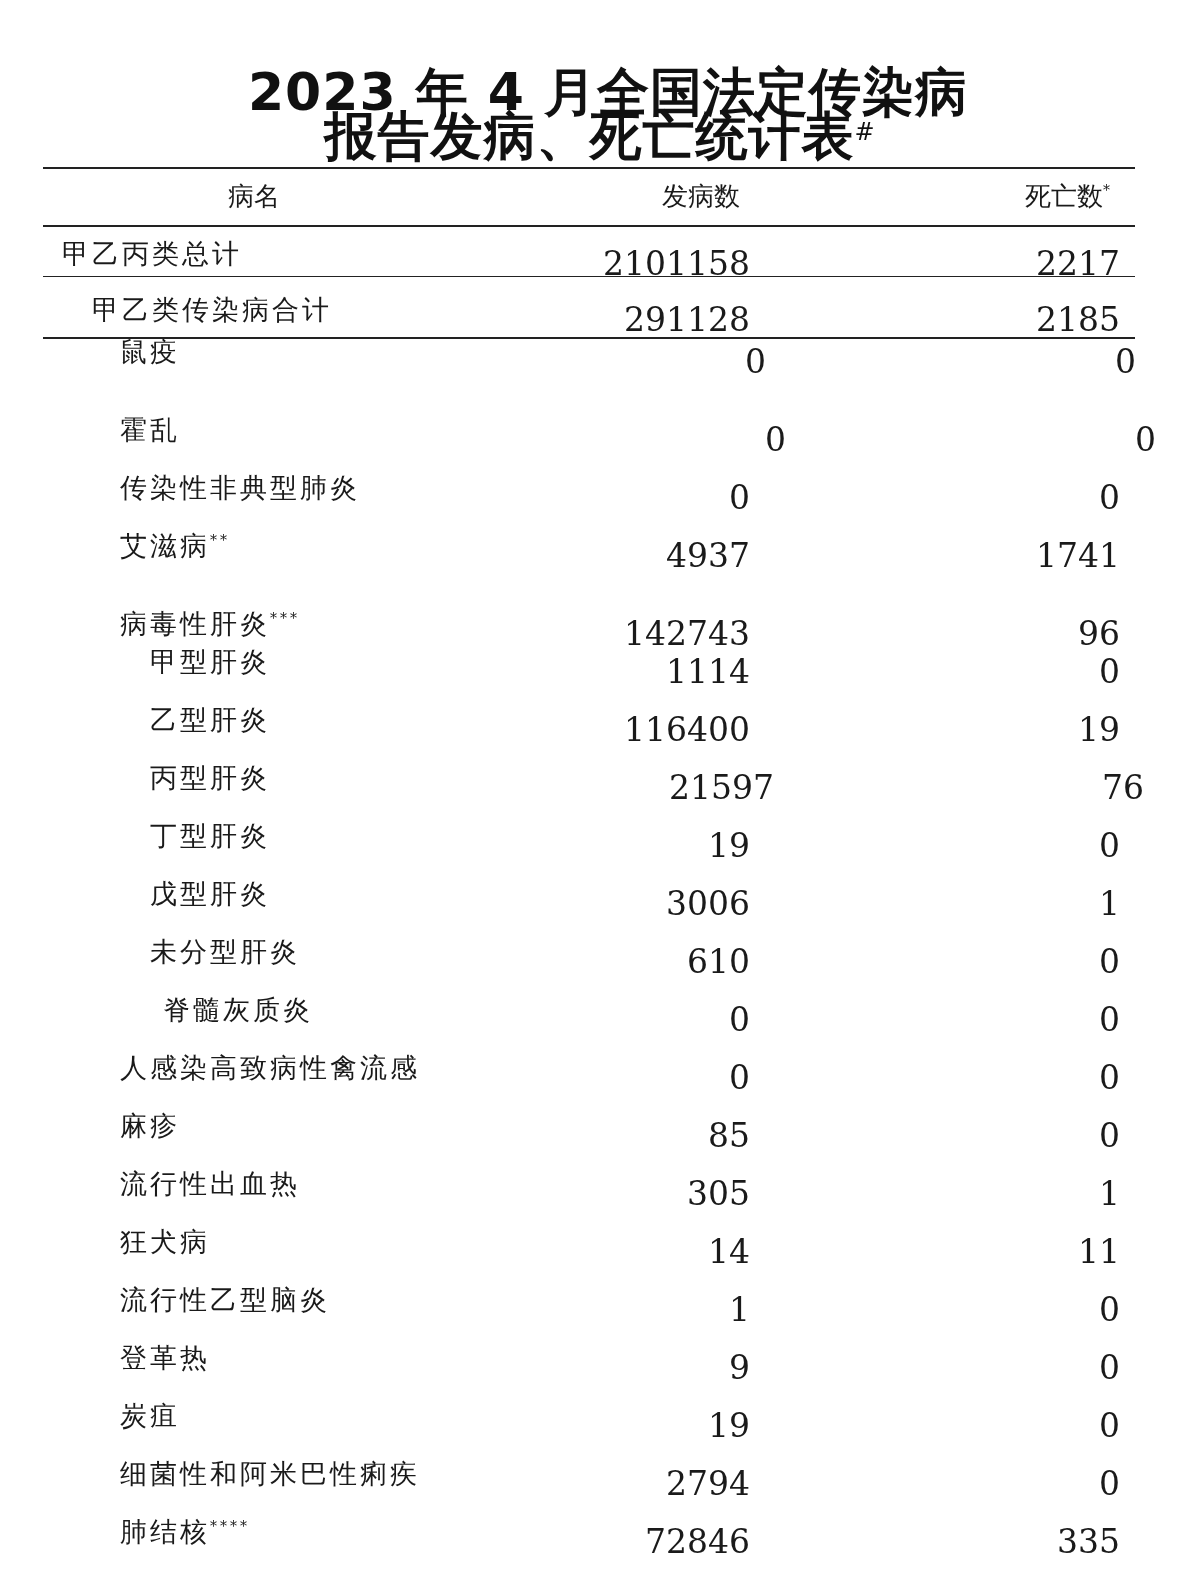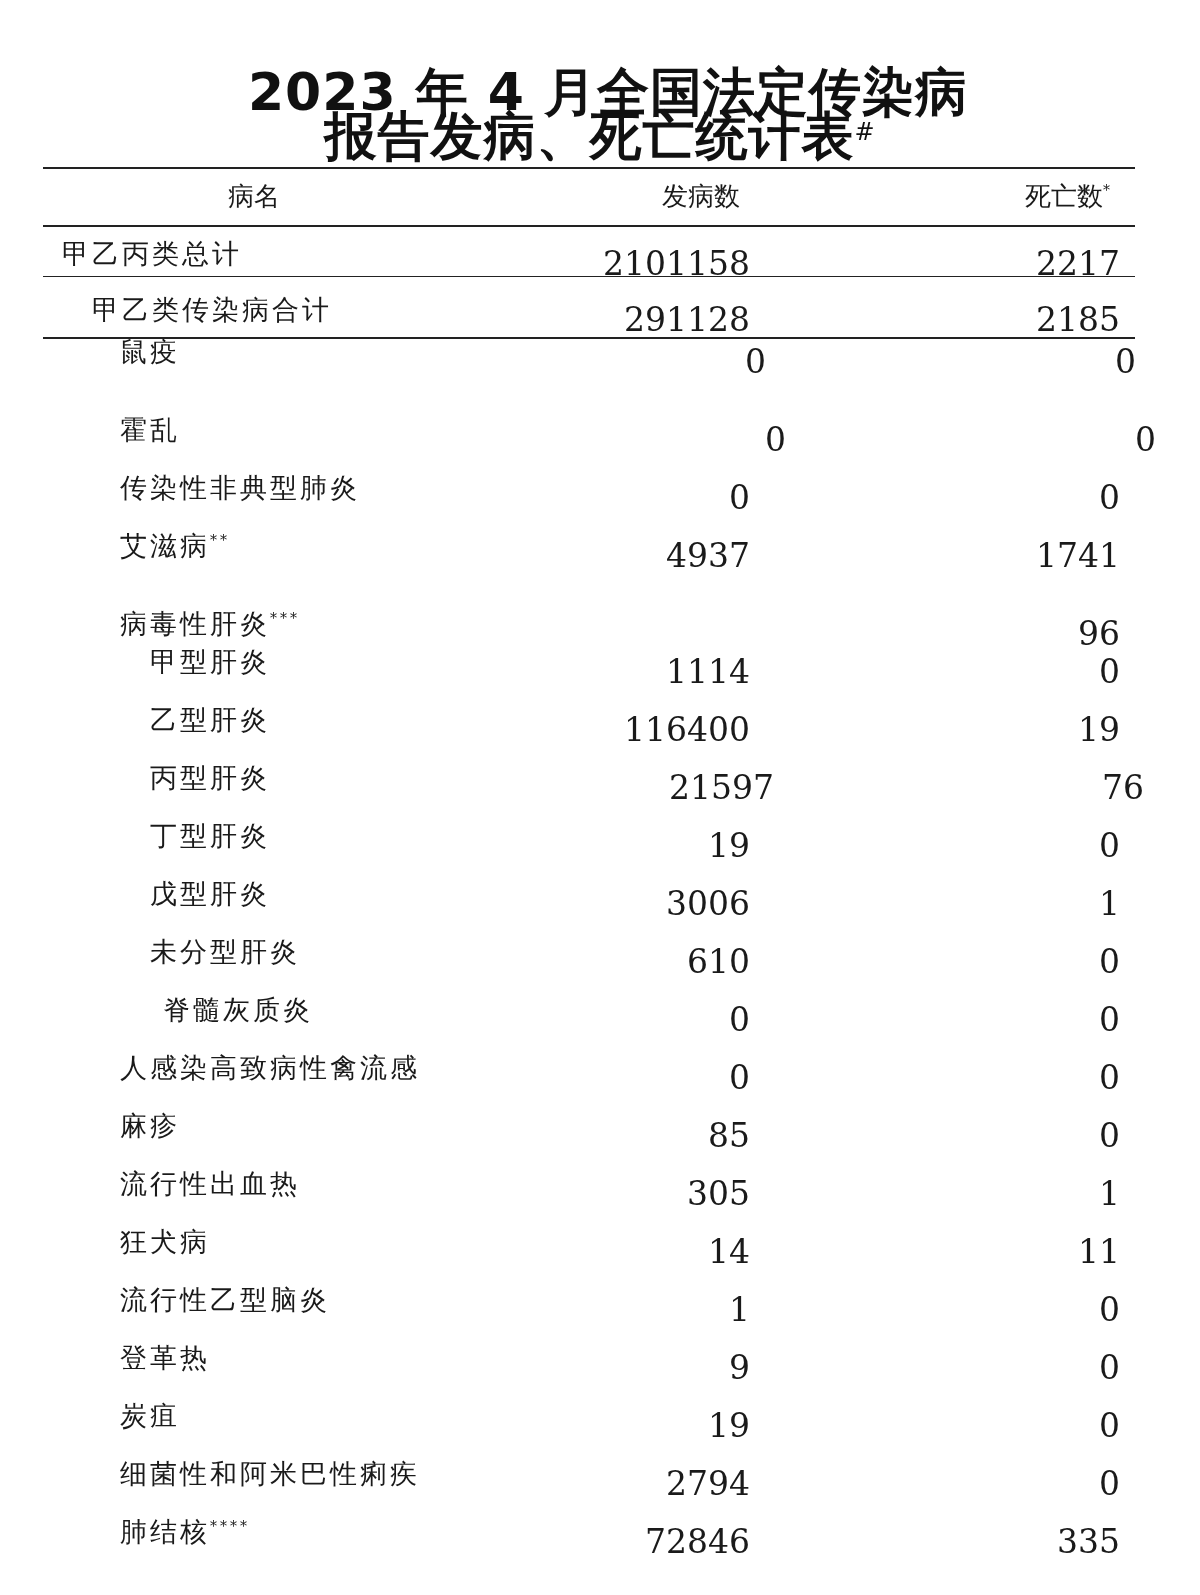--- a/index.html
+++ b/index.html
@@ -62,20 +62,21 @@
       <div class="num inc">0</div>
       <div class="num dth">0</div>
     </div>
     <div class="row" style="top: 526px;">
       <div class="name" style="left: 120px;"><span>艾滋病</span><sup>**</sup></div>
       <div class="num inc">4937</div>
       <div class="num dth">1741</div>
     </div>
     <div class="row" style="top: 584px; margin-top: 20px;">
       <div class="name" style="left: 120px;"><span>病毒性肝炎</span><sup>***</sup></div>
+      <div class="num inc">142743</div>
       <div class="num dth">96</div>
     </div>
     <div class="row" style="top: 642px;">
       <div class="name" style="left: 150px;"><span>甲型肝炎</span></div>
       <div class="num inc">1114</div>
       <div class="num dth">0</div>
     </div>
     <div class="row" style="top: 700px;">
       <div class="name" style="left: 150px;"><span>乙型肝炎</span></div>
       <div class="num inc">116400</div>

